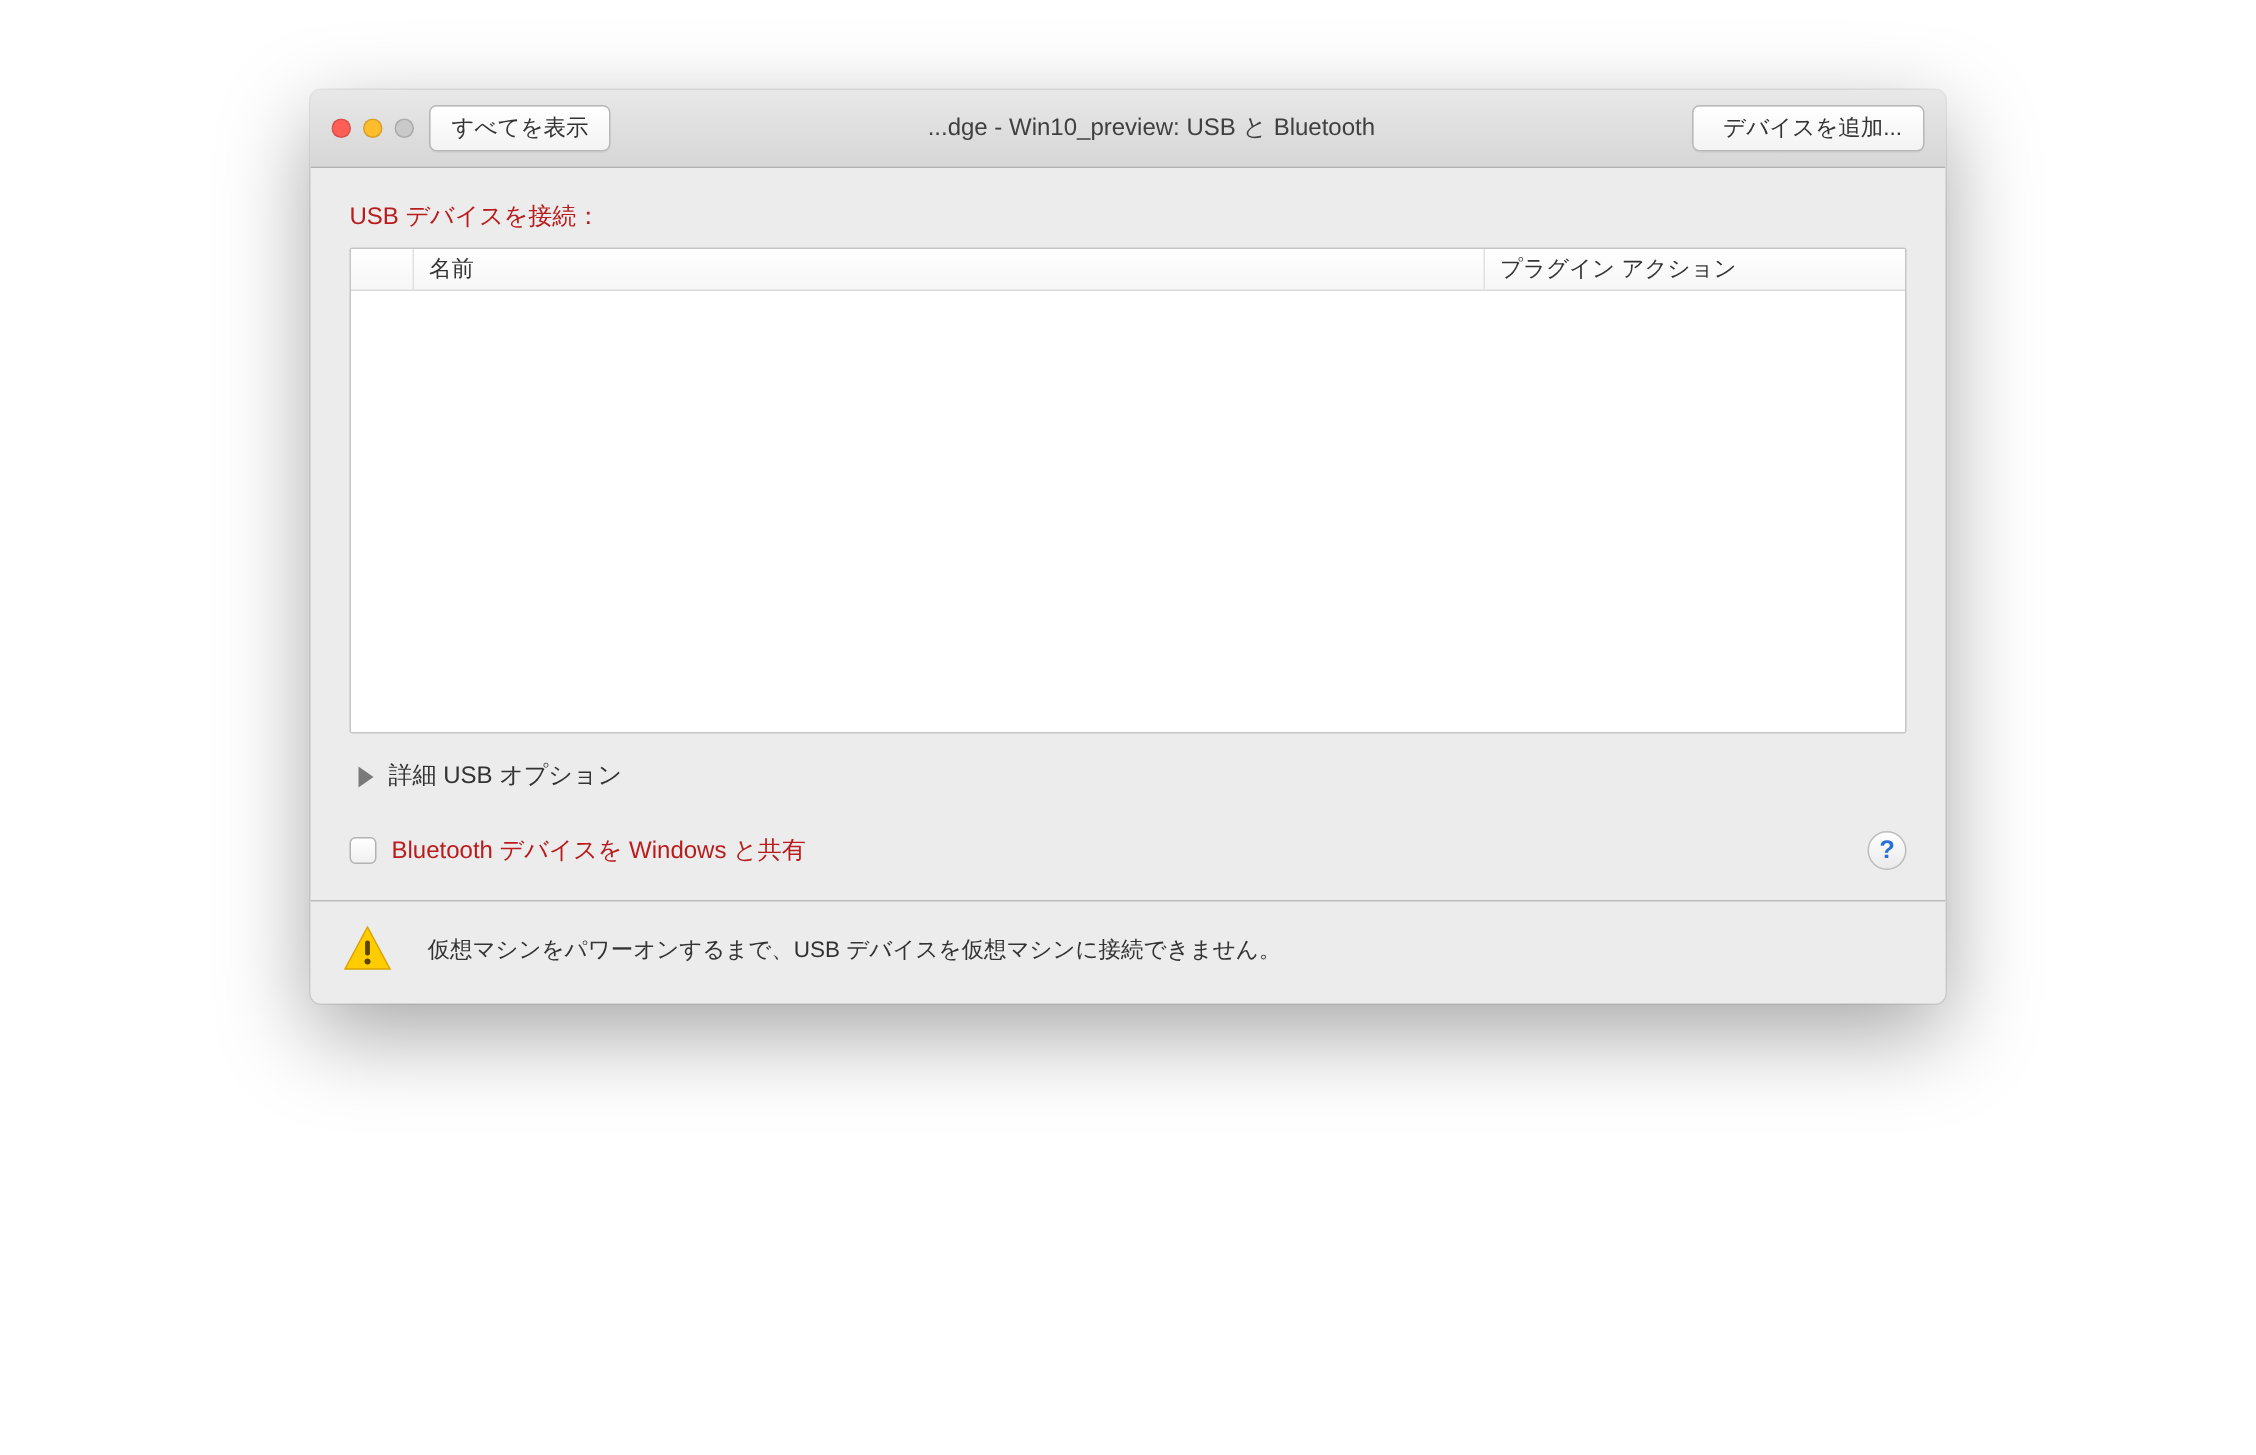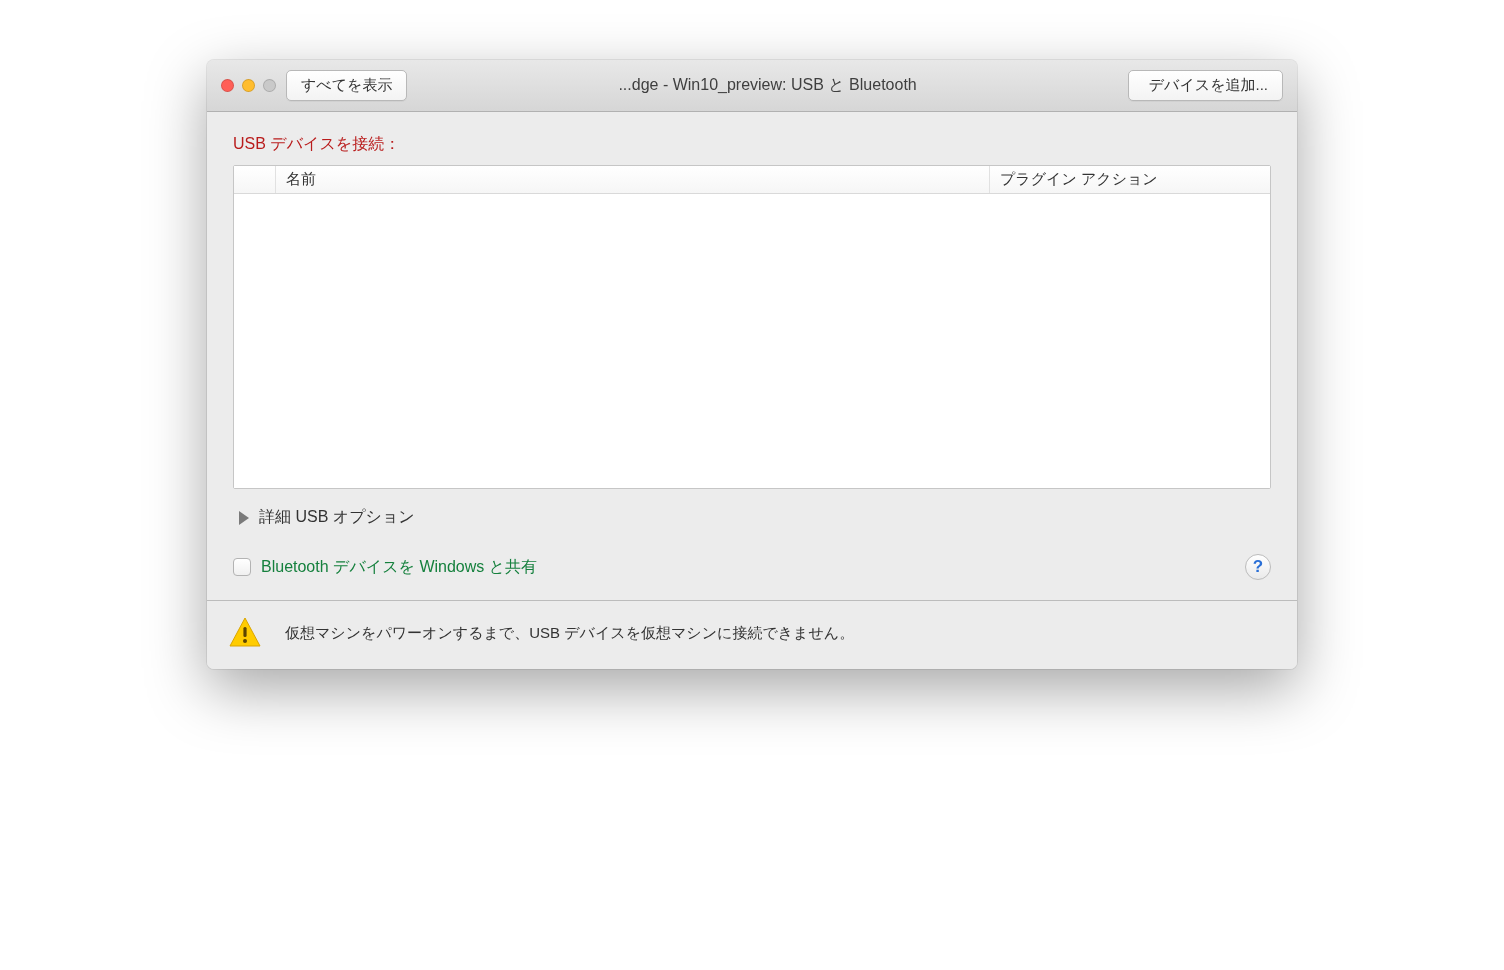--- a/index.html
+++ b/index.html
@@ -129,21 +129,21 @@
       border-bottom: 7px solid transparent;
       border-left: 10px solid #7a7a7a;
       margin-left: 6px;
     }
     .checkbox-row {
       display: flex;
       align-items: center;
       gap: 10px;
       margin-top: 26px;
       font-size: 16px;
-      color: #15803d;
+      color: #b91c1c;
     }
     .checkbox {
       width: 18px;
       height: 18px;
       border: 1px solid #b3b3b3;
       border-radius: 4px;
       background: linear-gradient(to bottom, #ffffff, #f0f0f0);
     }
     .help-button {
       width: 26px;

